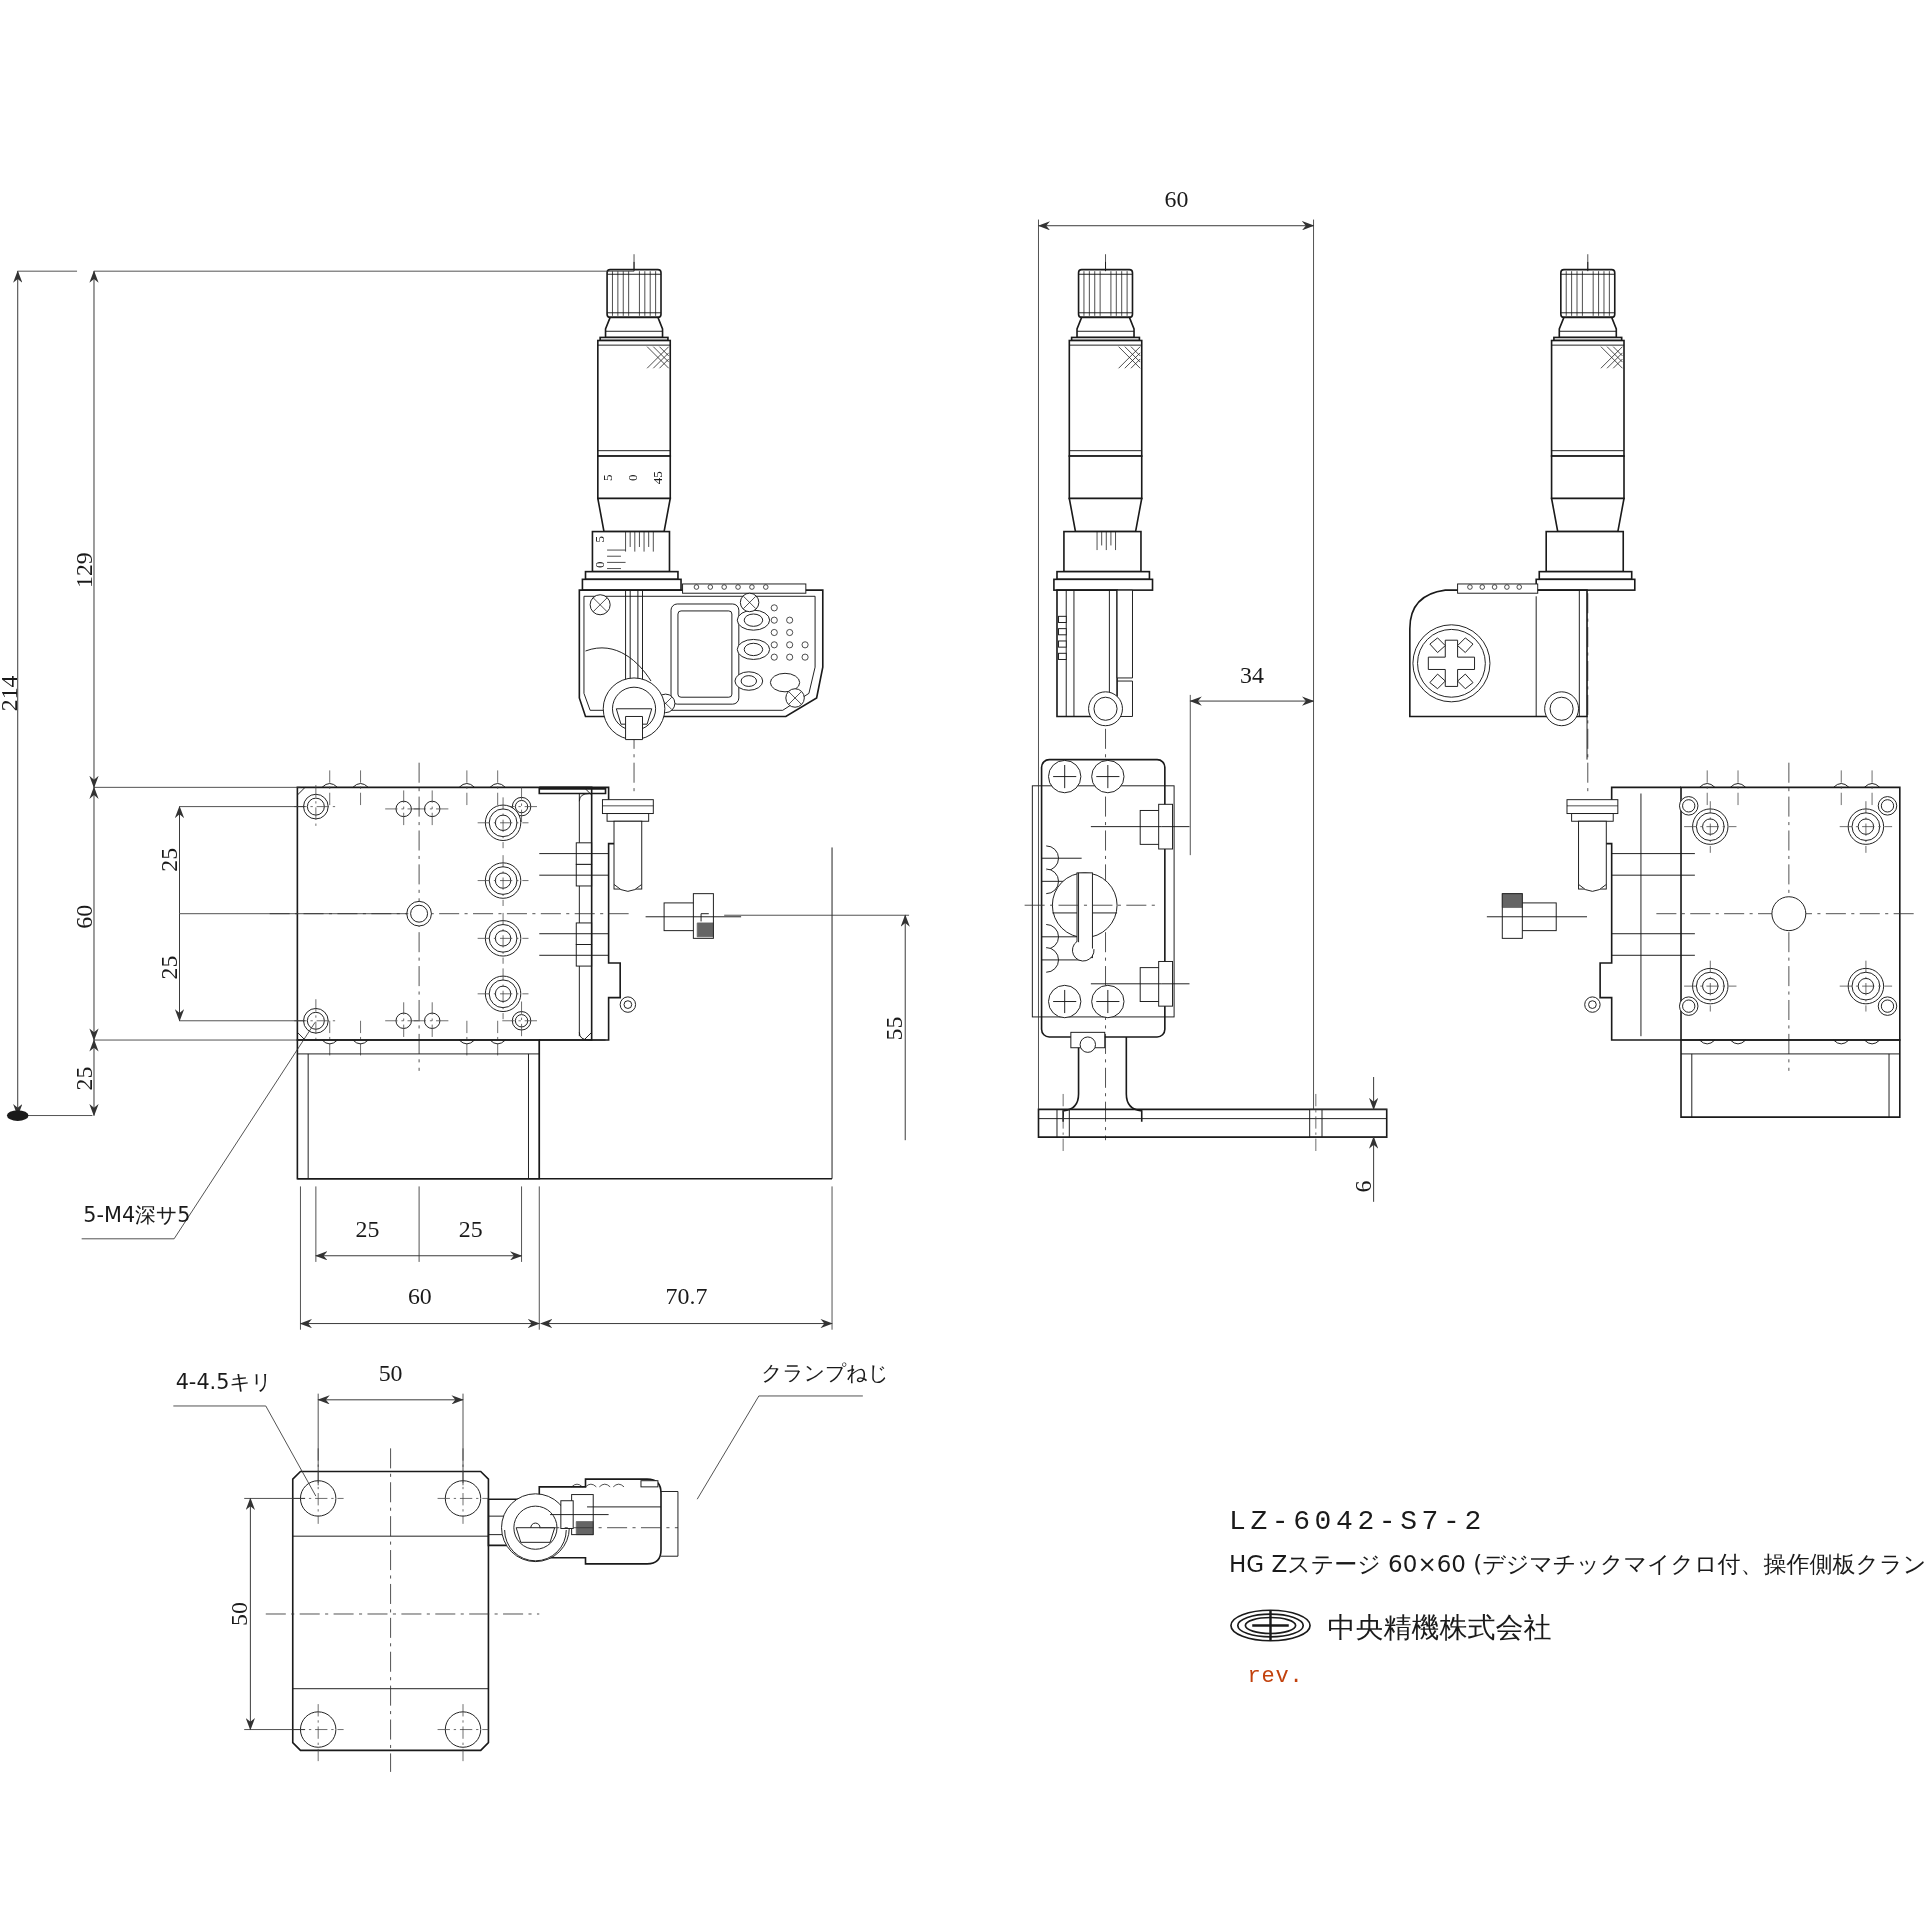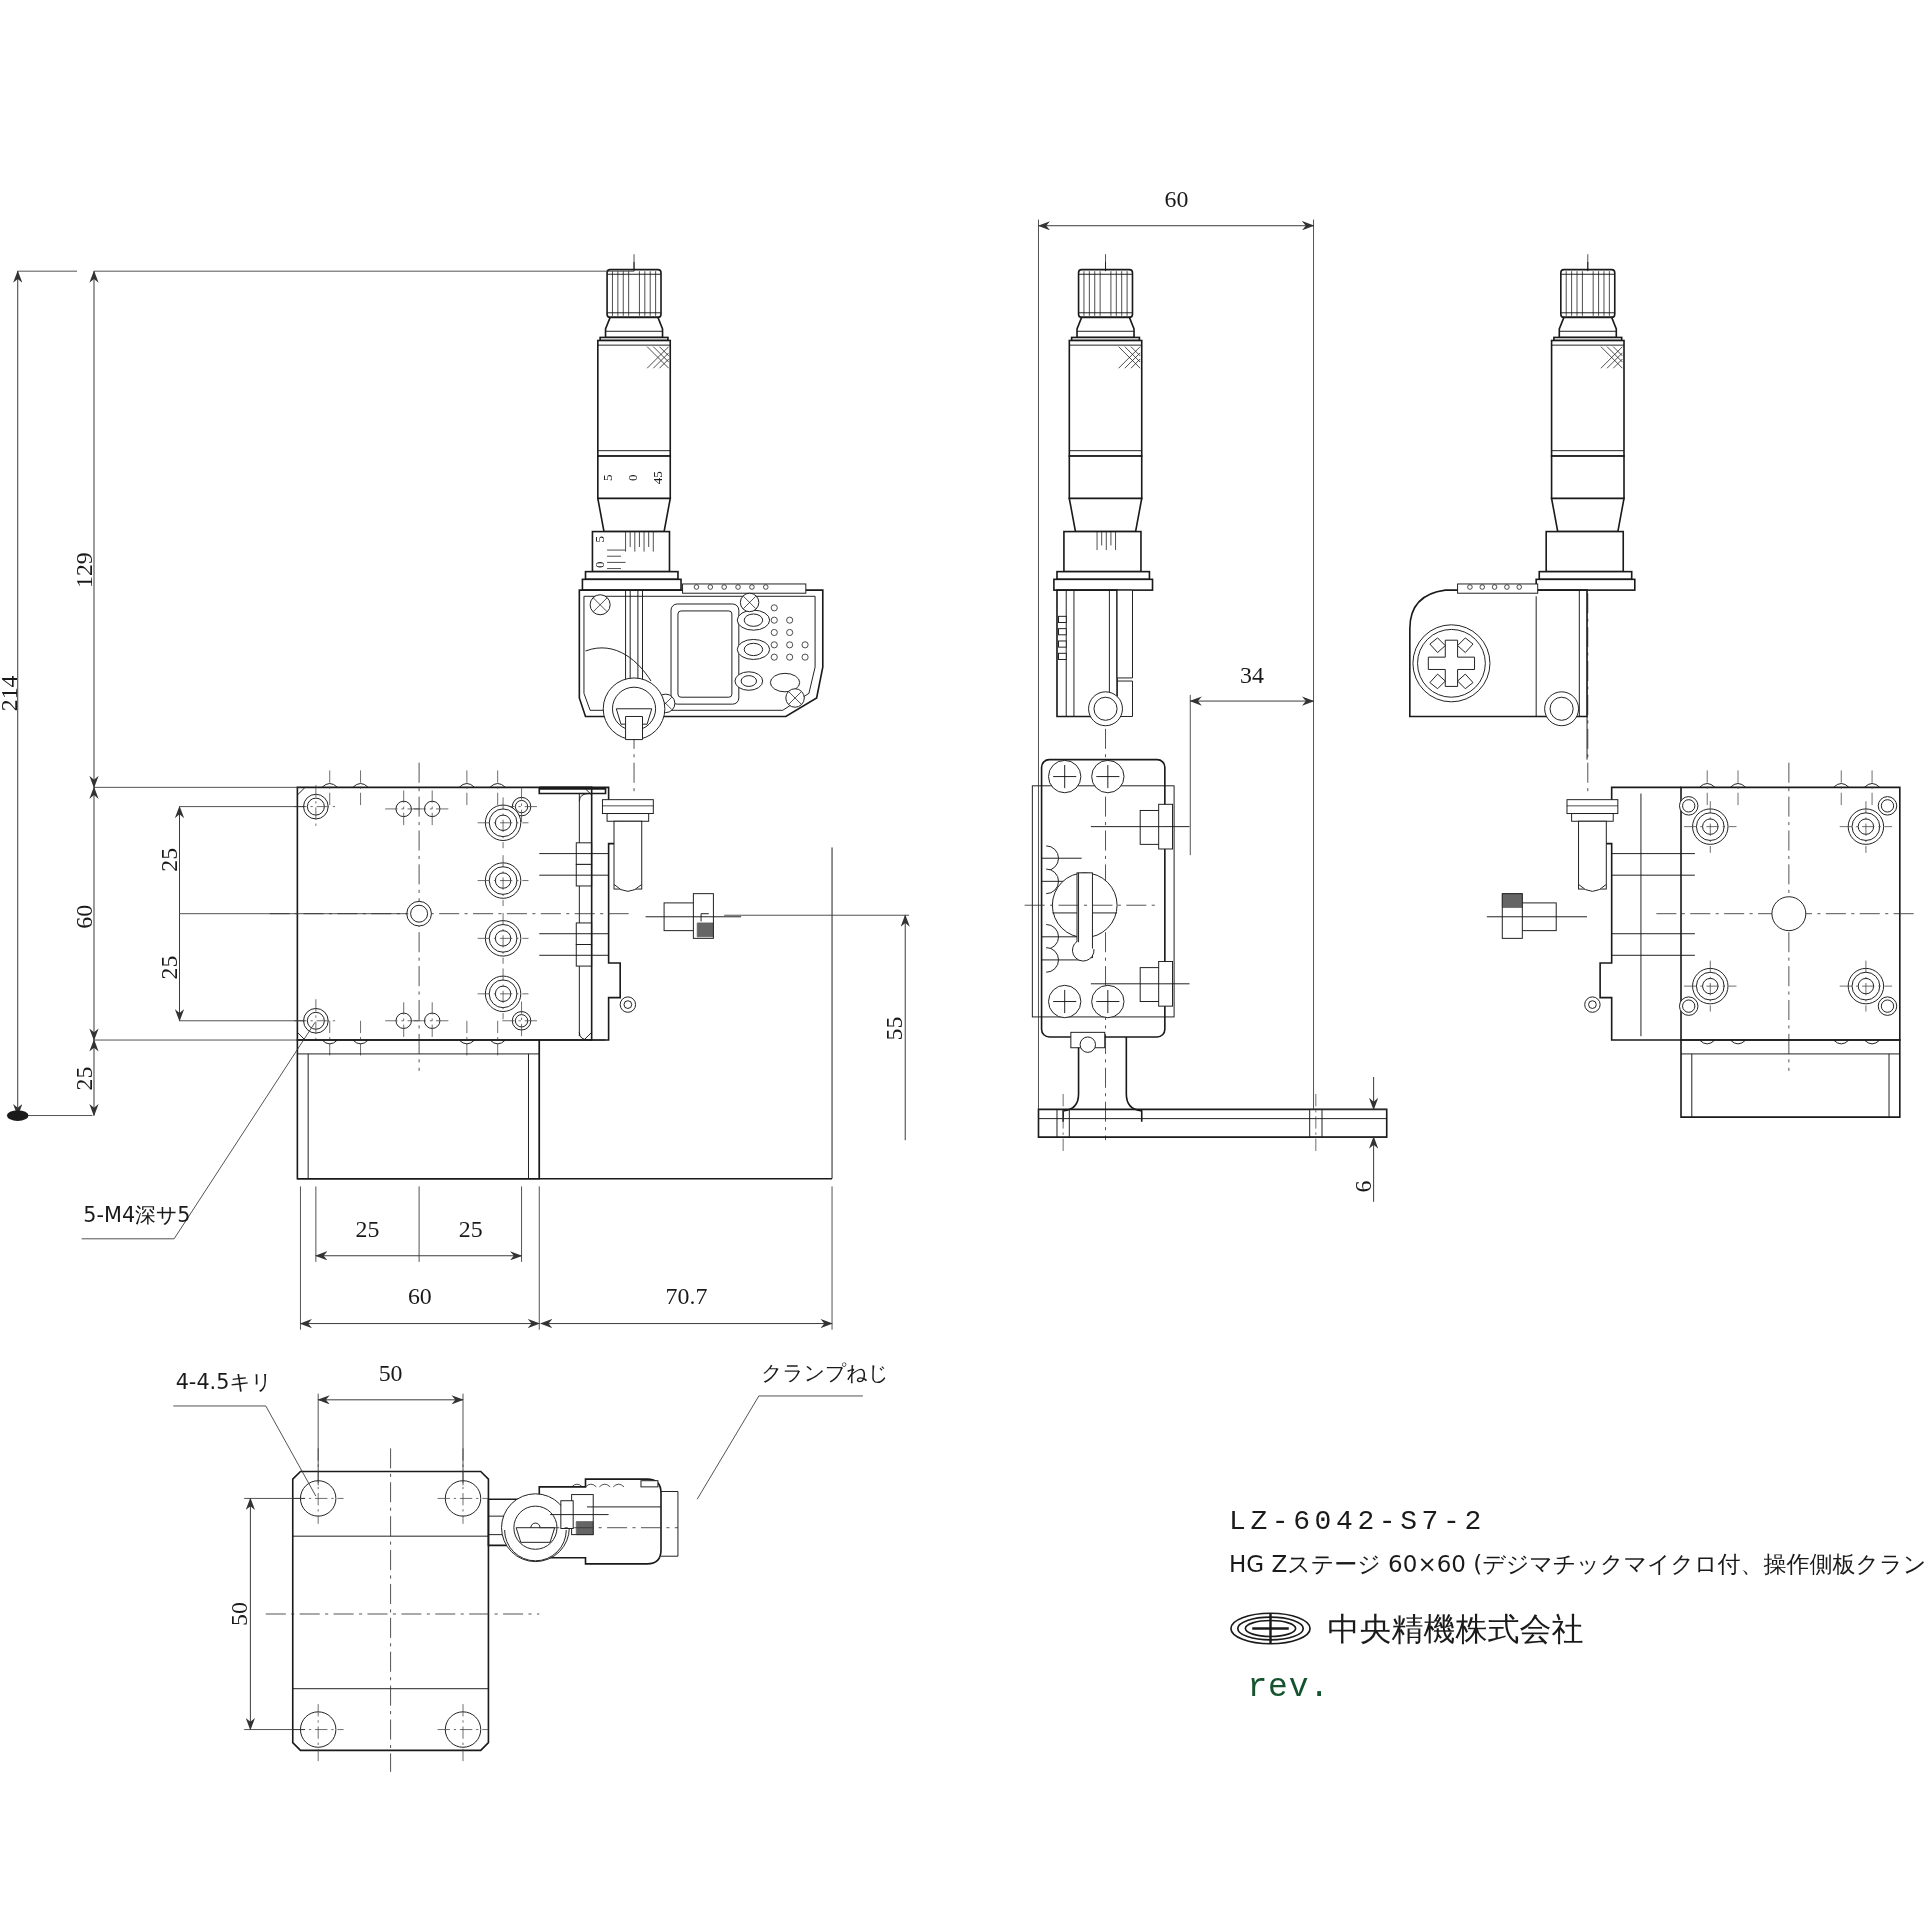--- a/index.html
+++ b/index.html
@@ -55,25 +55,25 @@
     font-family:"DejaVu Sans", sans-serif;
     font-size:23px; color:#1a1a1a;
     margin:0 0 28px 0; white-space:nowrap;
   }
   .tb-company{
     display:flex; align-items:center; gap:15.4px;
     margin:0 0 17px 0;
   }
   .tb-company-name{
     font-family:"DejaVu Sans", sans-serif;
-    font-size:32px; color:#1a1a1a; white-space:nowrap;
+    font-size:28px; color:#1a1a1a; white-space:nowrap;
   }
   .tb-rev{
     font-family:"Liberation Mono", monospace;
-    font-size:33px; color:#14532d; margin-left:18.5px;
+    font-size:22px; color:#c2410c; margin-left:18.5px;
     letter-spacing:0.8px;
   }
 </style>
 </head>
 <body>
 
 <div id="sheet">
 
 <svg id="drawing" viewBox="0 0 2500 2500">
 

